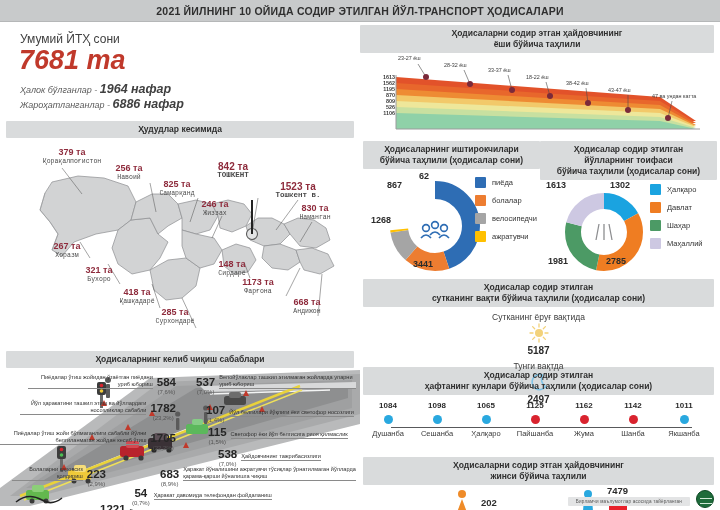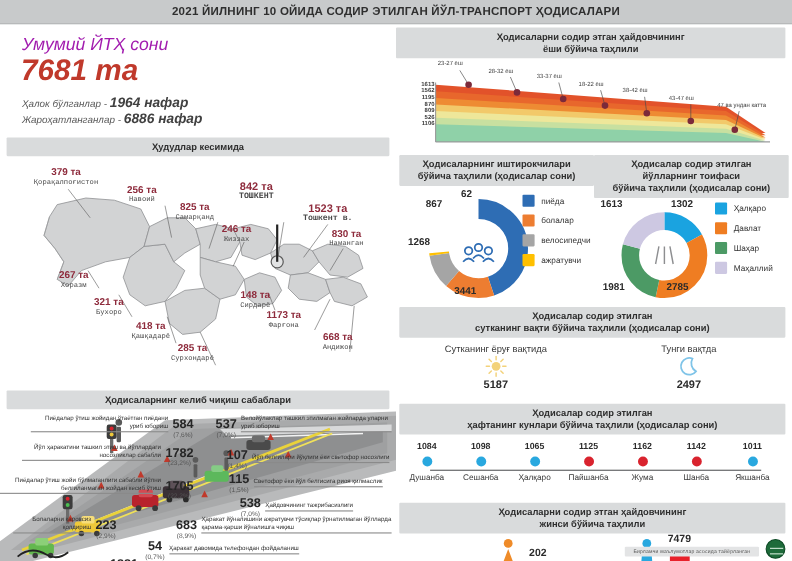--- a/index.html
+++ b/index.html
@@ -23,21 +23,21 @@
 
   
   .bar {
     background:#d9dbdc; text-align:center; color:#2f2f2f; font-weight:bold;
     font-size:8.5px; line-height:11px; padding:3px 4px; border-radius:1px;
   }
   .bar.wide { margin:0 6px; }
 
   
   .summary { padding:10px 0 4px 20px; }
-  .summary .lbl { font-size:16px; font-style:italic; color:#a21caf; }
+  .summary .lbl { font-size:12px; color:#404040; }
   .summary .big { font-size:27px; font-weight:bold; font-style:italic; color:#c0392b; margin:-1px 0 6px -1px; }
   .summary .row { font-size:9px; font-style:italic; color:#5a5a5a; margin-top:1px; }
   .summary .row b { font-size:12.5px; color:#404040; font-weight:bold; font-style:italic; }
 
   
   .map-sec { margin-top:6px; }
   .map-area { position:relative; height:198px; }
   .map-svg { position:absolute; left:0; top:0; }
   .mlab { position:absolute; text-align:center; line-height:9px; }
   .mlab .n { font-size:9px; font-weight:bold; color:#8e2b3c; display:block; white-space:nowrap; }
@@ -66,21 +66,21 @@
   
   .donut-row { display:flex; }
   .donut-col { width:180px; }
   .donut-body { position:relative; height:110px; }
   .dn { position:absolute; font-size:9px; font-weight:bold; color:#2b2b2b; }
   .legend { position:absolute; font-size:7.5px; color:#333; }
   .legend div { display:flex; align-items:center; margin-bottom:7px; }
   .legend i { width:11px; height:11px; display:inline-block; margin-right:6px; border-radius:1px; }
 
   
-  .dn-row { display:flex; height:60px; }
+  .dn-row { display:flex; height:60px;flex-direction:column; }
   .dn-half { flex:1; text-align:center; padding-top:5px; }
   .dn-half .t { font-size:8.5px; color:#3a3a3a; }
   .dn-half .v { font-size:10px; font-weight:bold; color:#2b2b2b; margin-top:2px; }
 
   
   .week-wrap { position:relative; height:62px; padding-top:6px; }
   .week-line { position:absolute; left:28px; right:22px; top:32px; height:1.2px; background:#58595b; }
   .wk { position:absolute; text-align:center; width:50px; }
   .wk .v { font-size:8px; font-weight:bold; color:#2b2b2b; }
   .wk .dot { width:9px; height:9px; border-radius:50%; margin:5px auto 0; }
@@ -164,21 +164,21 @@
               <line x1="160" y1="170" x2="152" y2="146"></line>
               <line x1="196" y1="190" x2="182" y2="160"></line>
               <line x1="250" y1="140" x2="244" y2="124"></line>
               <line x1="286" y1="158" x2="300" y2="130"></line>
               <line x1="318" y1="178" x2="322" y2="136"></line>
             </g>
             <circle cx="252" cy="96" r="5.5" fill="#e2e3e4" stroke="#5a5a5a" stroke-width="1.1"></circle>
             <line x1="252" y1="96" x2="252" y2="62" stroke="#222" stroke-width="2"></line>
           </svg>
 
-          <div class="mlab" style="left:0px;top:10px;width:120px">
+          <div class="mlab" style="left:12px;top:10px;width:120px">
             <span class="n">379 та</span>
             <span class="r">Қорақалпоғистон</span>
           </div>
           <div class="mlab" style="left:96px;top:26px;width:66px">
             <span class="n">256 та</span>
             <span class="r">Навоий</span>
           </div>
           <div class="mlab" style="left:144px;top:42px;width:66px">
             <span class="n">825 та</span>
             <span class="r">Самарқанд</span>

